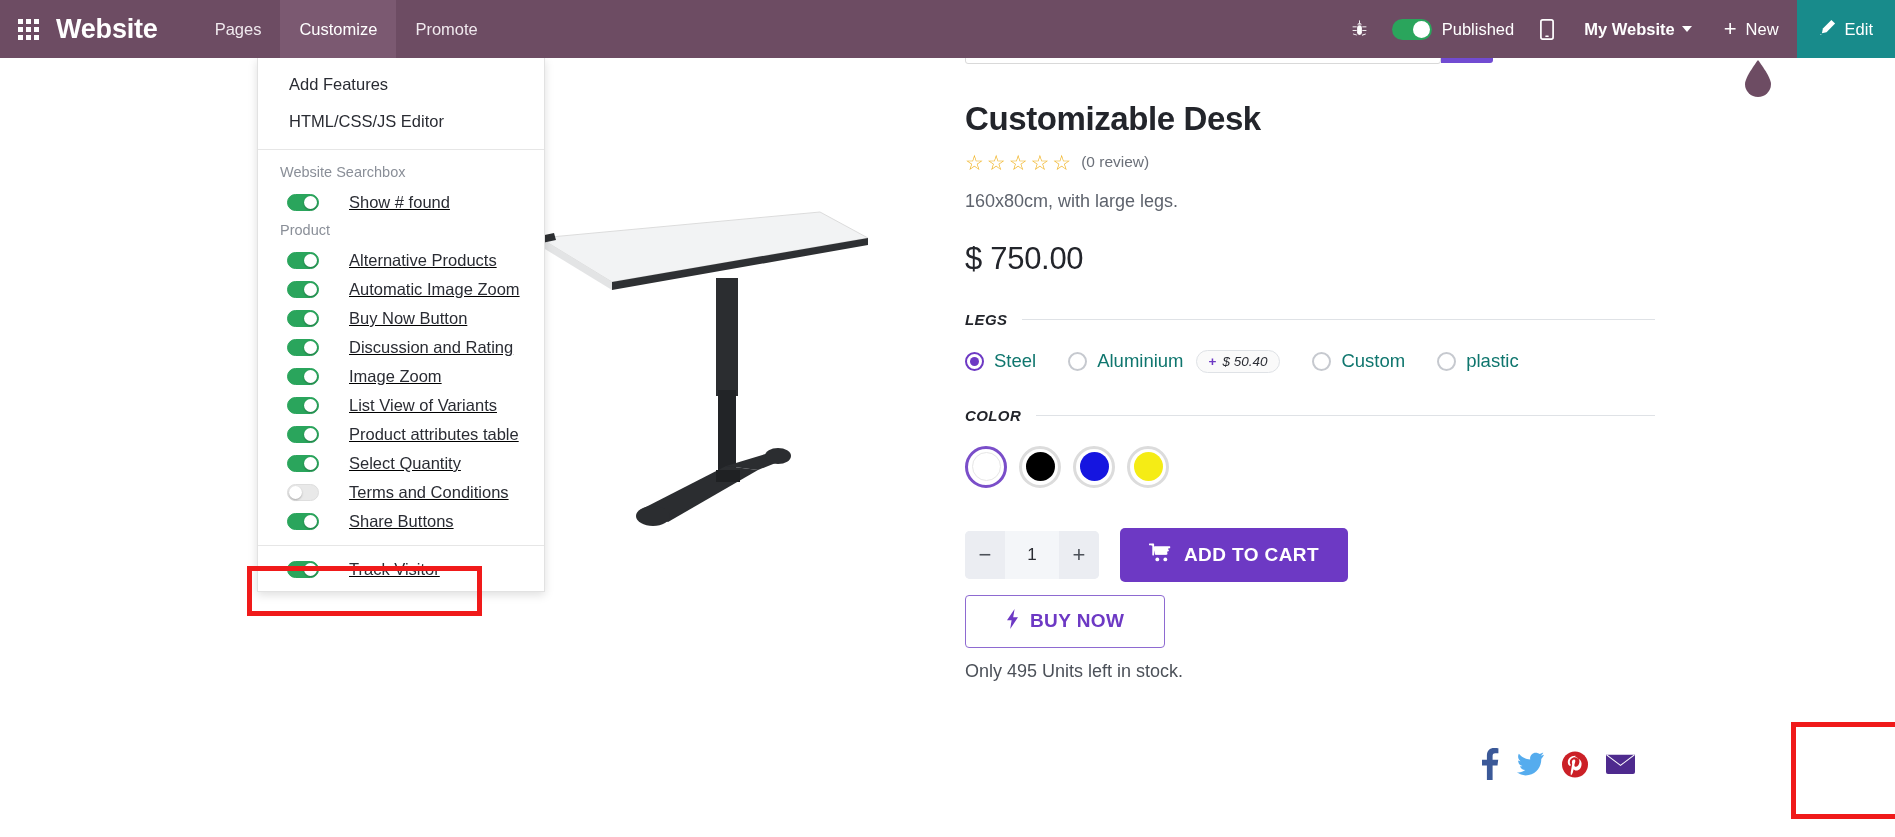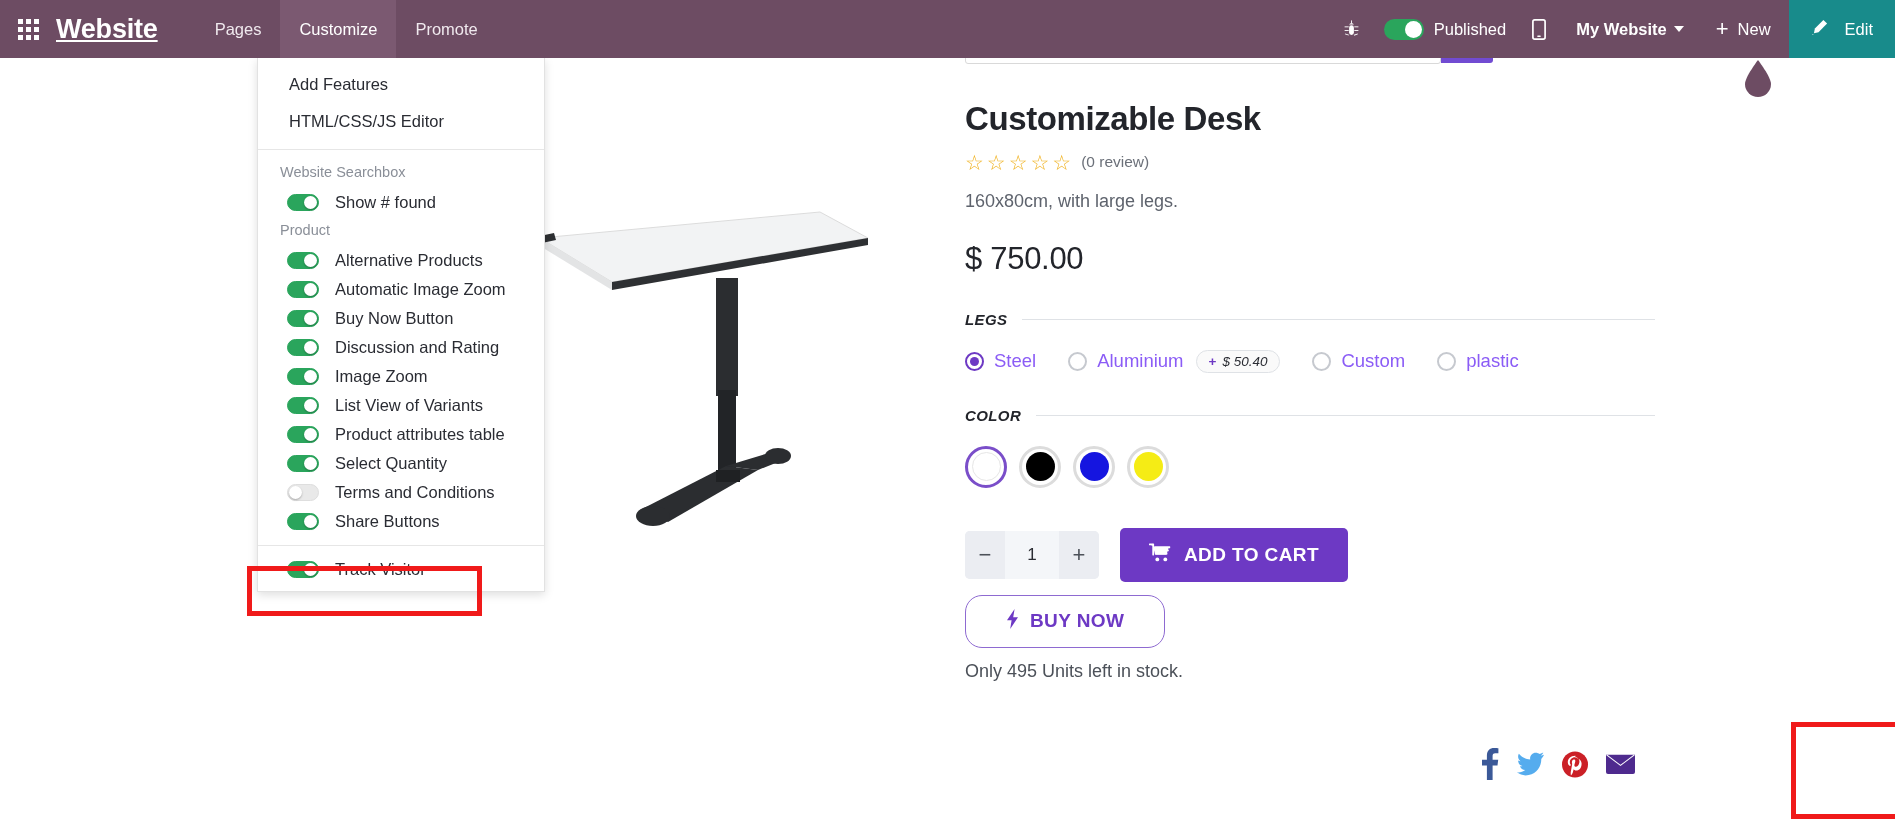--- a/index.html
+++ b/index.html
@@ -28,21 +28,21 @@
   .apps-grid .g {
     display: grid;
     grid-template-columns: repeat(3, 5px);
     grid-template-rows: repeat(3, 5px);
     gap: 3px;
   }
   .apps-grid .g i { display:block; width:5px; height:5px; background:#fff; }
 
   .brand {
     font-size: 27px; font-weight: 700; letter-spacing: -0.2px;
-    padding-right: 38px; white-space: nowrap; text-decoration: underline;
+    padding-right: 38px; white-space: nowrap;
   }
   .nav-item {
     height: 58px; display: flex; align-items: center;
     padding: 0 19px; font-size: 16.5px; color: #f0e9ee;
     cursor: pointer; white-space: nowrap;
   }
   .nav-item.active { background: #7b5971; color: #ffffff; }
 
   .nav-right {
     margin-left: auto; display: flex; align-items: center; height: 58px;
@@ -64,21 +64,21 @@
   .mywebsite { padding: 0 14px; font-size: 16.5px; gap: 7px; cursor: pointer; white-space: nowrap; font-weight: bold; }
   .caret-d {
     width: 0; height: 0; border-left: 5px solid transparent;
     border-right: 5px solid transparent; border-top: 6px solid #ffffff;
     display: inline-block;
   }
   .new-btn { padding: 0 18px; font-size: 16.5px; gap: 9px; cursor: pointer; white-space:nowrap;}
   .plus-ic { font-size: 22px; line-height: 1; font-weight: 400; }
   .edit-btn {
     background: #188b8b; padding: 9px 22px; font-size: 16.5px;
-    gap: 17px; cursor: pointer; white-space: nowrap;
+    gap: 9px; cursor: pointer; white-space: nowrap;
   }
 
   
   .teardrop {
     position: absolute; left: 1742px; top: 58px;
     width: 32px; height: 40px; z-index: 55;
   }
 
   
   .cut-row { position: absolute; top: 52px; left: 0; width: 1895px; height: 14px; z-index: 5;}
@@ -105,22 +105,22 @@
   .dd-link {
     padding: 9px 31px; font-size: 16.5px; color: #2a2c33;
     cursor: pointer; white-space: nowrap;
   }
   .dd-sep { height: 1px; background: #e6e6e6; margin: 9px 0; }
   .dd-head {
     padding: 5px 31px 8px 22px; font-size: 14.5px; color: #8a8f98;
     white-space: nowrap;
   }
   .dd-row {
-    display: flex; align-items: center; gap: 16px;
-    padding: 5px 27px 5px 29px; cursor: pointer; white-space: nowrap;
+    display: flex; align-items: center; gap: 30px;
+    padding: 5px 27px 5px 29px; cursor: pointer; white-space: nowrap; text-decoration: underline;
   }
   .sw {
     width: 32px; height: 17px; border-radius: 9px; flex: none;
     position: relative; background: #e9e9e9; border: 1px solid #dedede;
   }
   .sw::after {
     content: ""; position: absolute; top: 1px; left: 1px;
     width: 13px; height: 13px; border-radius: 50%; background: #ffffff;
     box-shadow: 0 1px 2px rgba(0,0,0,.28);
     transition: none;
@@ -164,21 +164,21 @@
   .radio-opt { display: flex; align-items: center; gap: 10px; margin-right: 32px; cursor: pointer; }
   .rad {
     width: 19px; height: 19px; border-radius: 50%;
     border: 2px solid #c6c9cf; background: #fff; flex: none; position: relative;
   }
   .rad.sel { border-color: #6d39c4; }
   .rad.sel::after {
     content: ""; position: absolute; top: 3px; left: 3px;
     width: 9px; height: 9px; border-radius: 50%; background: #6d39c4;
   }
-  .radio-opt span { font-size: 18.5px; color: #8b5cf6; }
+  .radio-opt span { font-size: 18.5px; color: #0f766e; }
   .price-extra {
     border: 1px solid #dfe2e6; border-radius: 14px; background: #fafafa;
     padding: 3px 12px; font-size: 13.5px; font-style: italic; color: #2a2c33;
     display: inline-flex; gap: 6px; align-items: center; margin-right: 32px;
     margin-left: -20px;
   }
   .price-extra .pp { color: #6d39c4; font-style: normal; font-weight: 700; }
 
   .color-row { display: flex; gap: 12px; margin-top: 22px; }
   .swatch {
@@ -205,21 +205,21 @@
     font-family: "Liberation Sans", sans-serif;
   }
   .btn-cart {
     height: 54px; background: #6d39c4; color: #fff; border: none;
     border-radius: 5px; padding: 0 29px; font-size: 19px; font-weight: 700;
     letter-spacing: .4px; display: inline-flex; align-items: center; gap: 13px;
     cursor: pointer; font-family: "Liberation Sans", sans-serif;
   }
   .btn-buy {
     margin-top: 13px; height: 53px; background: #fff; color: #6d39c4;
-    border: 1px solid #8e6ad1; border-radius: 17px; padding: 0 40px;
+    border: 1px solid #8e6ad1; border-radius: 4px; padding: 0 40px;
     font-size: 19px; font-weight: 700; letter-spacing: .4px;
     display: inline-flex; align-items: center; gap: 11px; cursor: pointer;
     font-family: "Liberation Sans", sans-serif;
   }
   .stock { margin-top: 13px; font-size: 18px; color: #4c5159; }
 
   .social {
     position: absolute; left: 1480px; top: 748px;
     display: flex; align-items: center; gap: 18px;
   }

